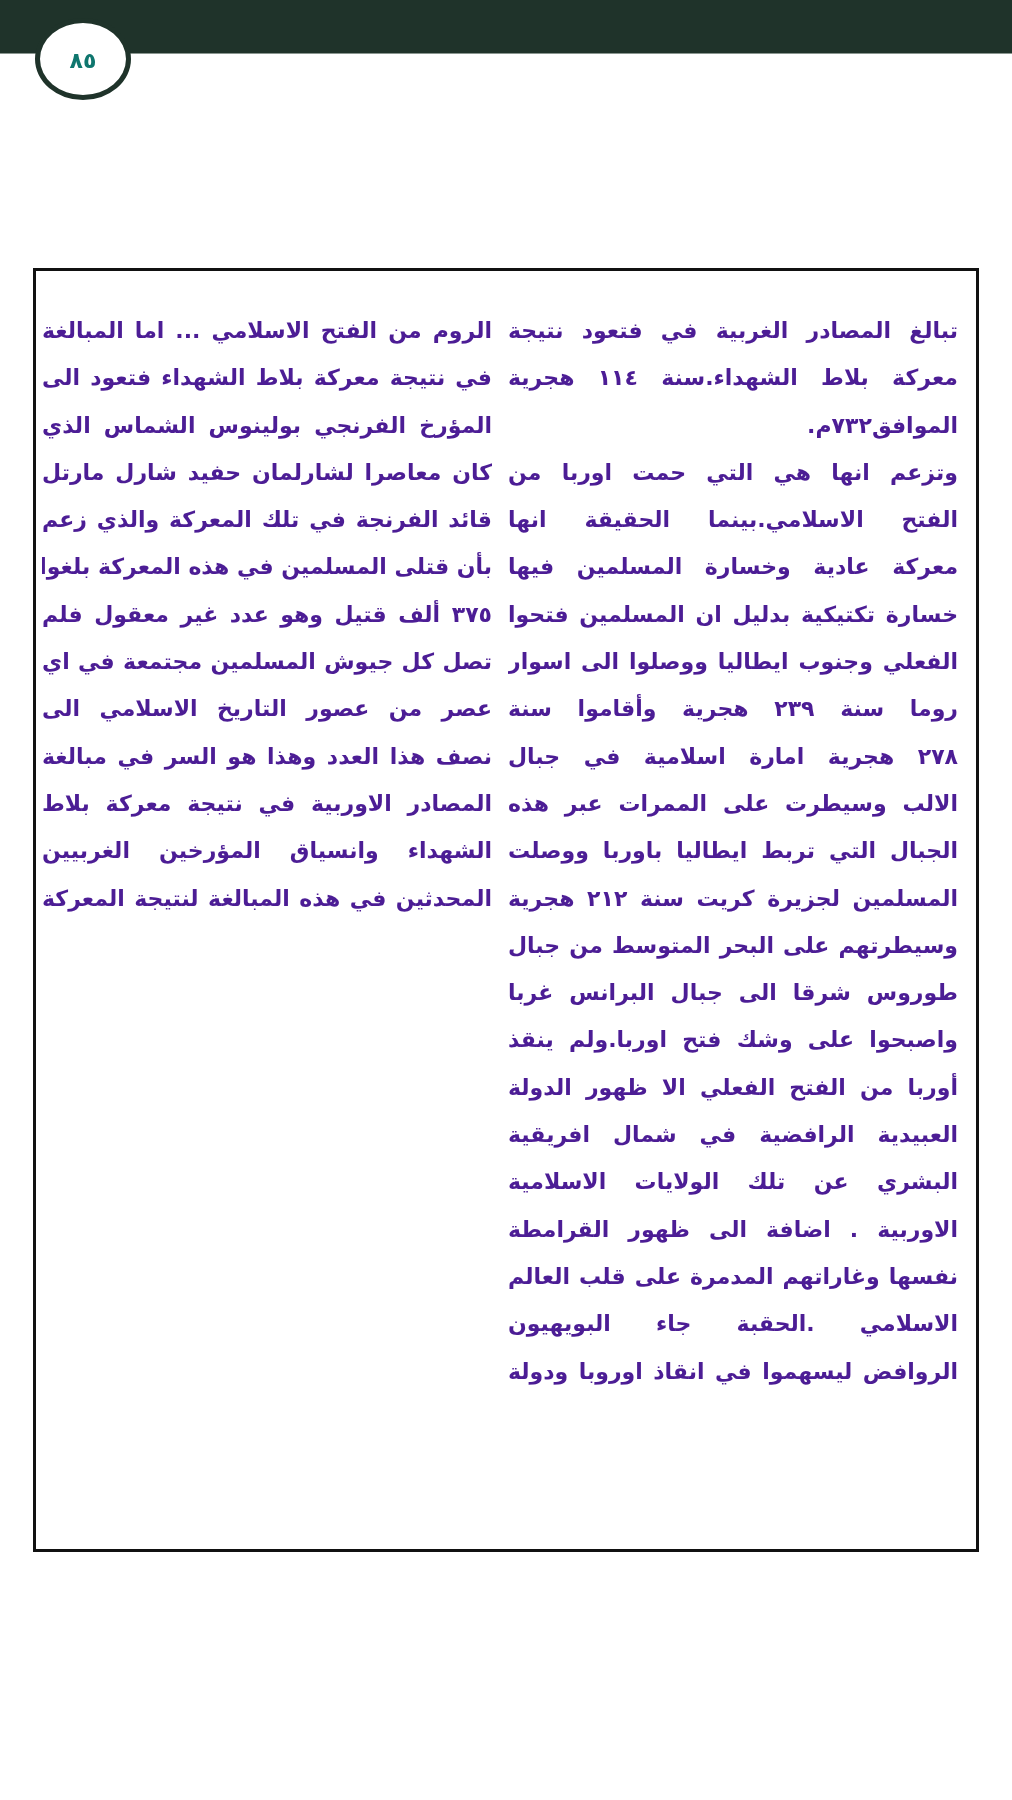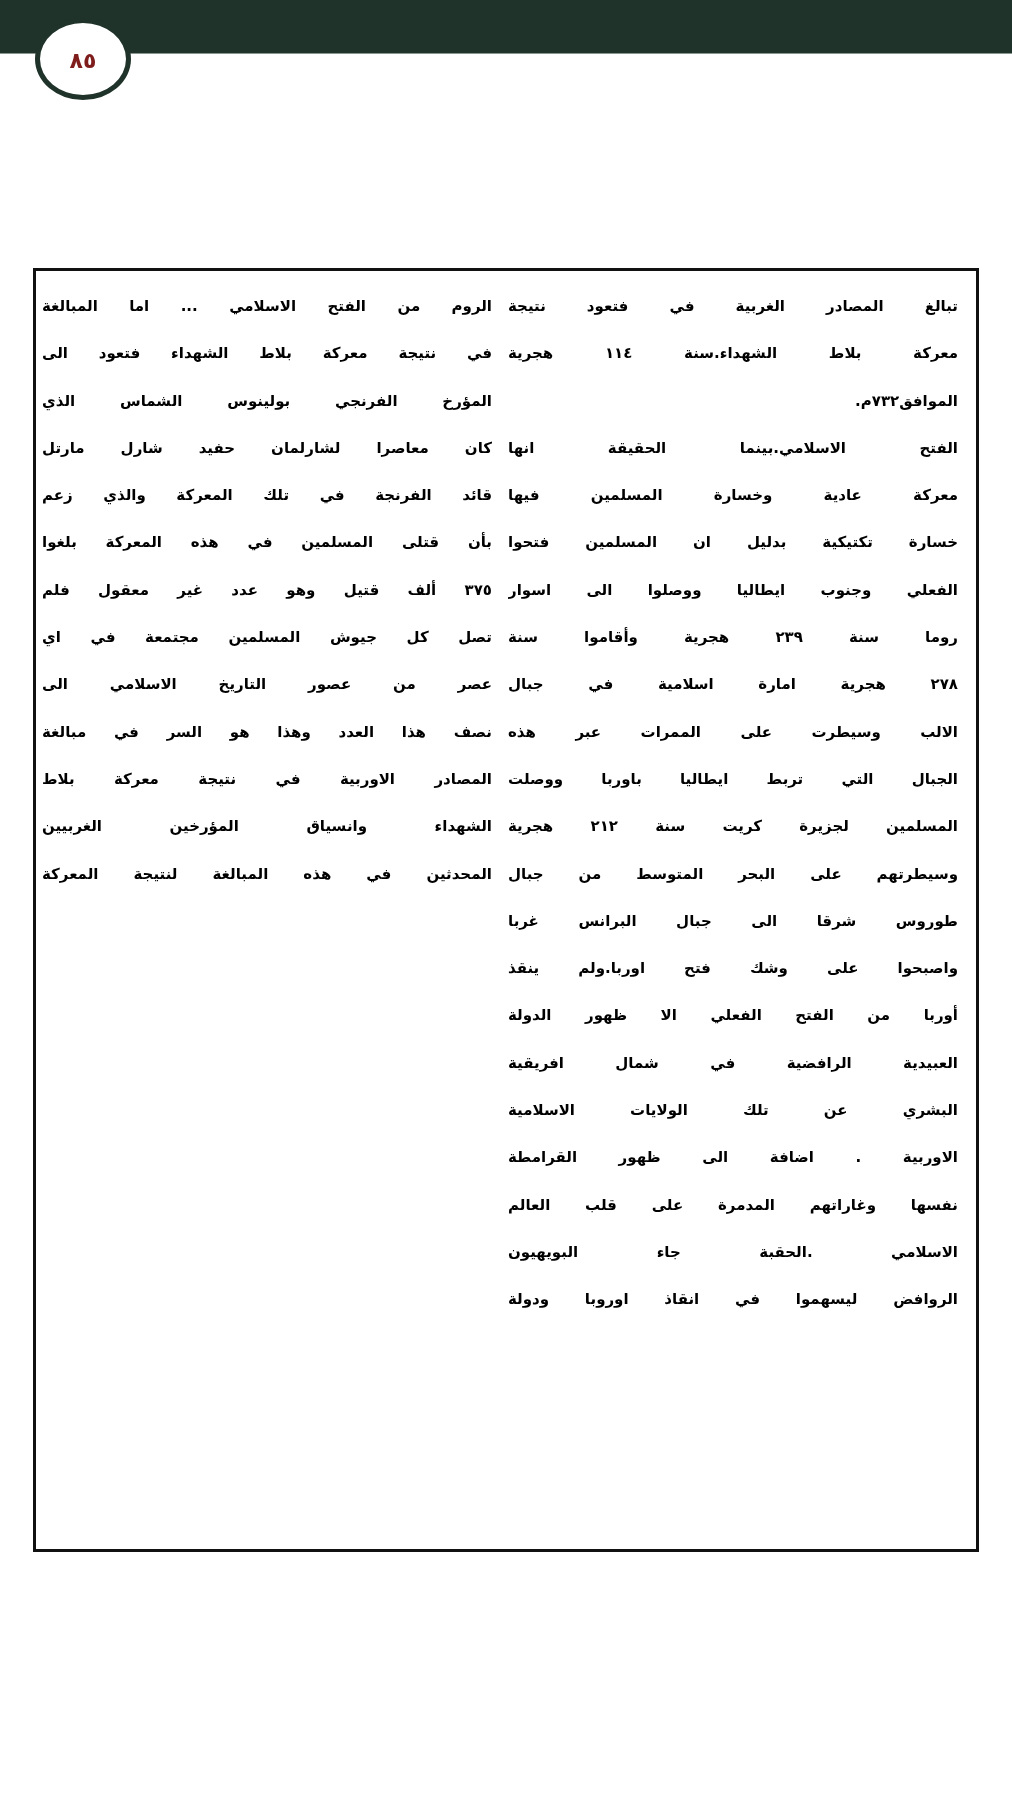--- a/index.html
+++ b/index.html
@@ -10,30 +10,30 @@
   .header-bar {
     position:absolute; left:0; top:0; width:1012px; height:53px; background:#1f332a;
     border-bottom:1px solid #8a9690;
   }
   .page-number-badge {
     position:absolute; left:35px; top:18px; width:86px; height:72px;
     background:#ffffff; border:5px solid #1f332a; border-radius:50%;
     display:flex; align-items:center; justify-content:center;
   }
   .page-number-badge span {
-    font-family:"DejaVu Sans", sans-serif; font-weight:bold; font-size:22px; color:#7f1d1d;
+    font-family:"DejaVu Sans", sans-serif; font-weight:bold; font-size:22px; color:#0f766e;
     letter-spacing:2px; margin-top:2px;
   }
   .content-box {
     position:absolute; left:33px; top:268px; width:940px; height:1278px;
     border:3px solid #111; background:#fff;
   }
   .column {
-    position:absolute; top:12px; direction:rtl;
-    font-family:"DejaVu Sans", sans-serif; font-weight:bold; font-size:15px; color:#000000;
+    position:absolute; top:36px; direction:rtl;
+    font-family:"DejaVu Sans", sans-serif; font-weight:bold; font-size:22px; color:#4c1d95;
   }
   .col-right { right:18px; width:450px; }
   .col-left { right:484px; width:450px; }
   .line {
     height:47.3px; line-height:47.3px; white-space:nowrap;
     text-align:justify; text-align-last:justify; overflow:hidden;
   }
   .line.last { text-align-last:right; }
 </style>
 </head>
@@ -42,20 +42,21 @@
 <div class="header-bar"></div>
 <div class="page-number-badge">
   <span>٨٥</span>
 </div>
 
 <div class="content-box">
   <div class="column col-right" id="col-right">
       <div class="line">تبالغ المصادر الغربية في فتعود نتيجة</div>
       <div class="line">معركة بلاط الشهداء.سنة ١١٤ هجرية</div>
       <div class="line last">الموافق٧٣٢م.</div>
+      <div class="line">وتزعم انها هي التي حمت اوربا من</div>
       <div class="line">الفتح الاسلامي.بينما الحقيقة انها</div>
       <div class="line">معركة عادية وخسارة المسلمين فيها</div>
       <div class="line">خسارة تكتيكية بدليل ان المسلمين فتحوا</div>
       <div class="line">الفعلي وجنوب ايطاليا ووصلوا الى اسوار</div>
       <div class="line">روما سنة ٢٣٩ هجرية وأقاموا سنة</div>
       <div class="line">٢٧٨ هجرية امارة اسلامية في جبال</div>
       <div class="line">الالب وسيطرت على الممرات عبر هذه</div>
       <div class="line">الجبال التي تربط ايطاليا باوربا ووصلت</div>
       <div class="line">المسلمين لجزيرة كريت سنة ٢١٢ هجرية</div>
       <div class="line">وسيطرتهم على البحر المتوسط من جبال</div>

